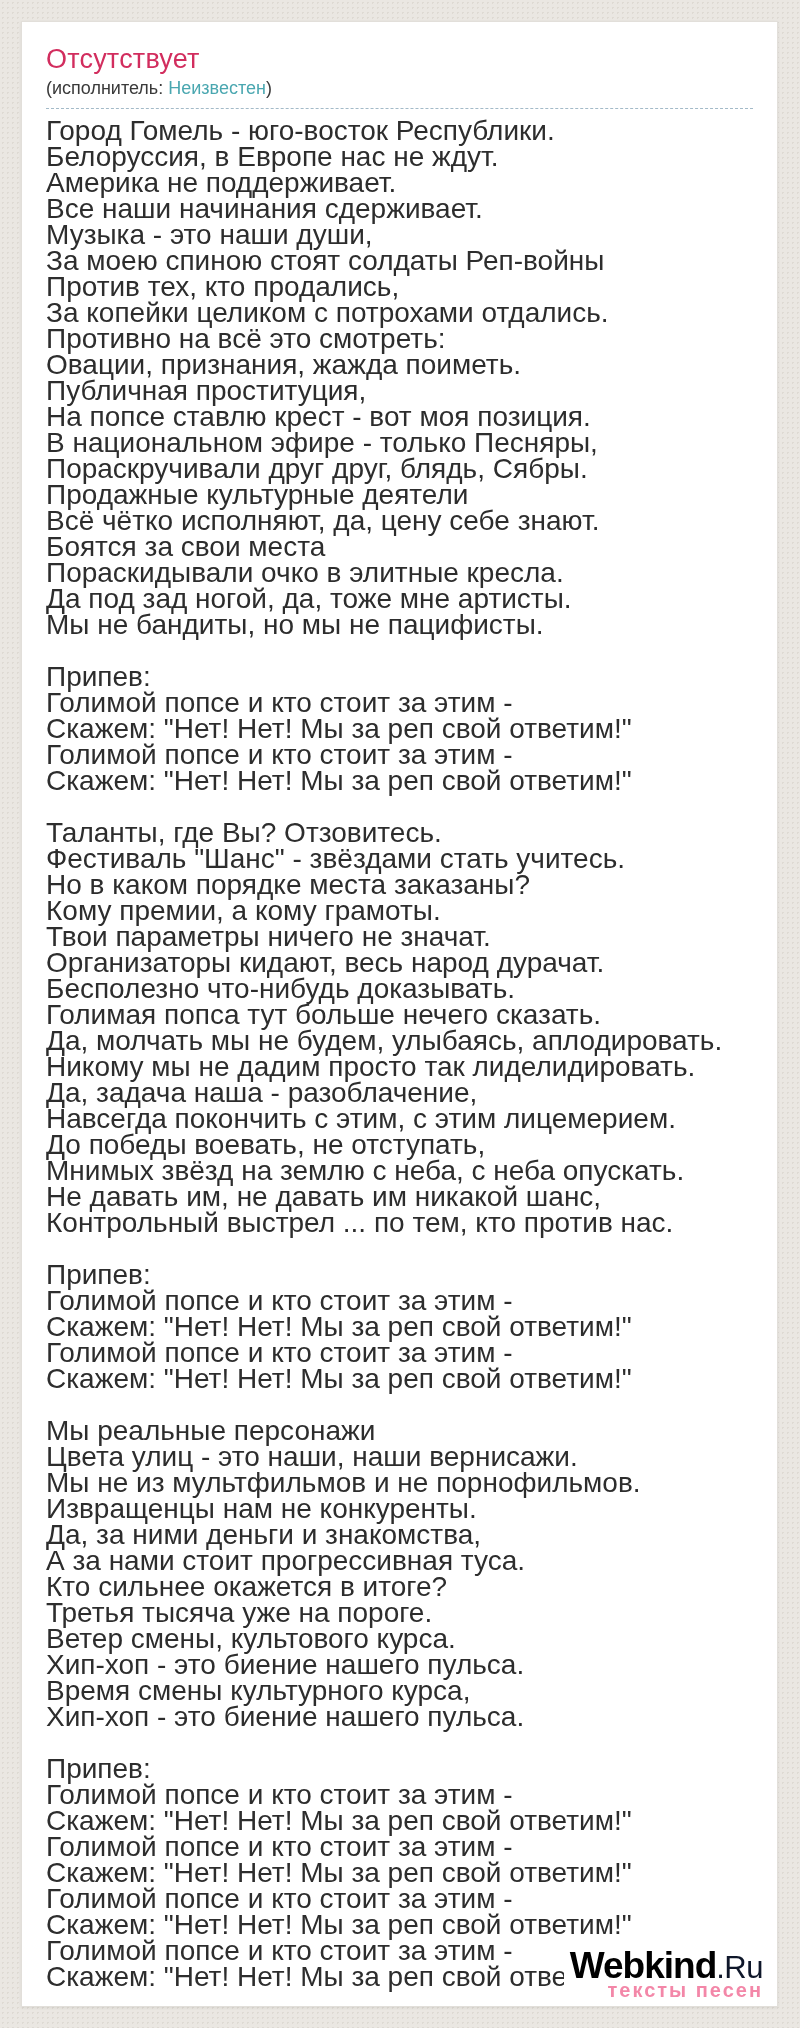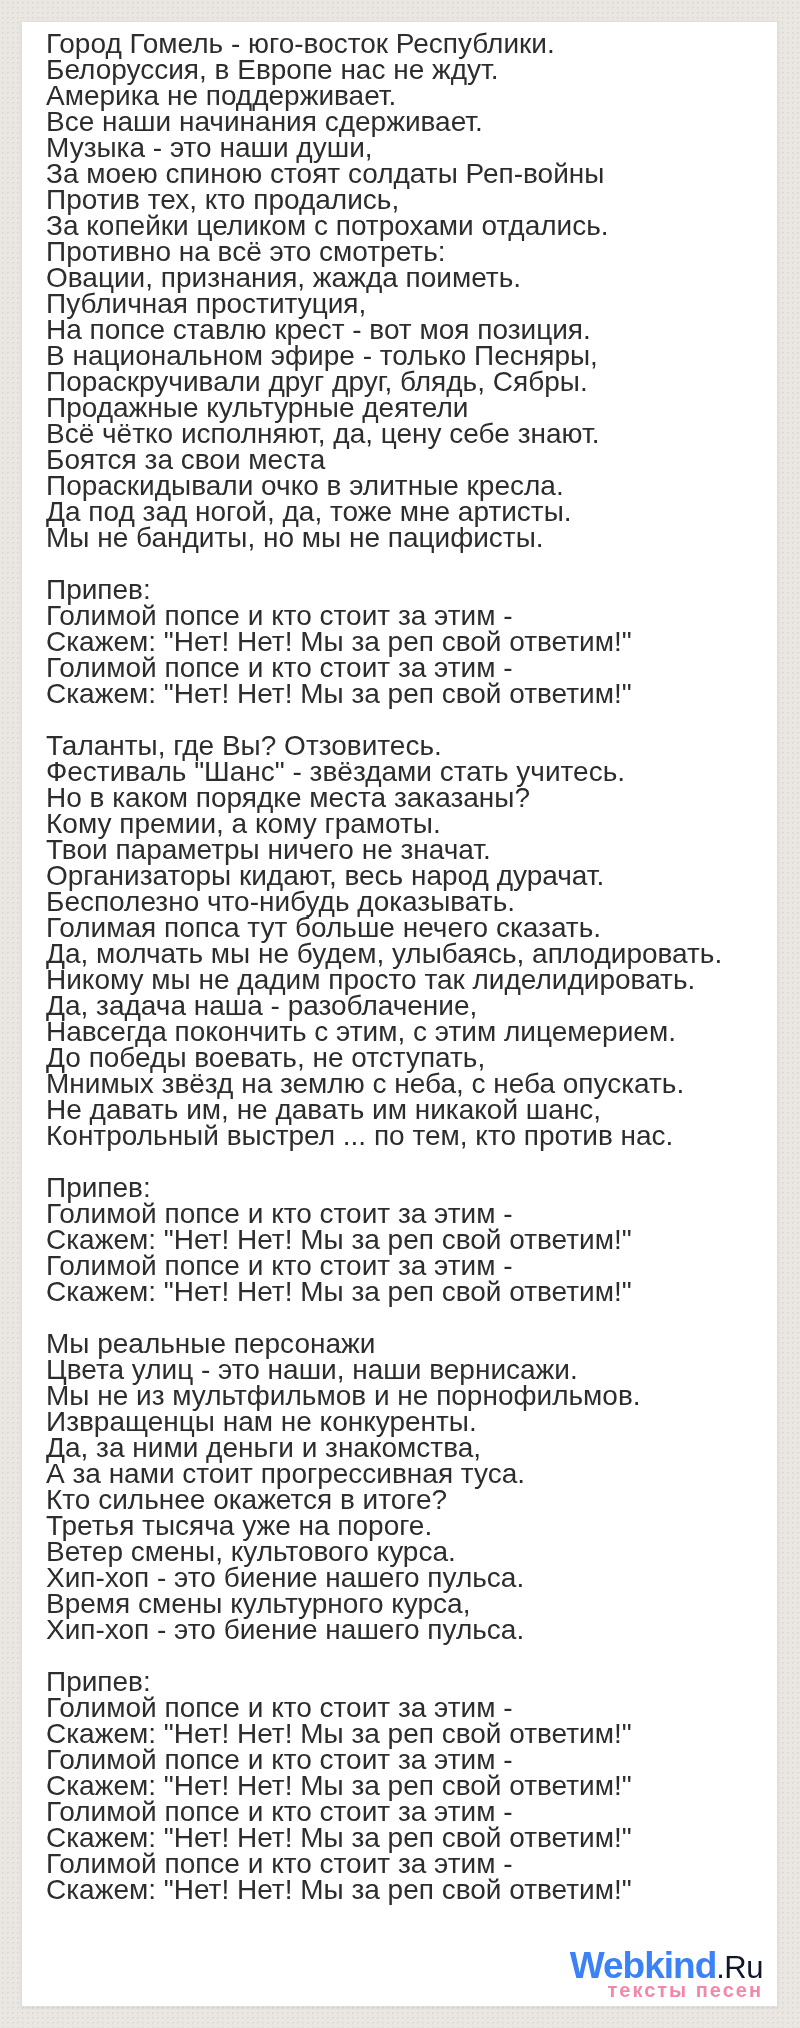--- a/index.html
+++ b/index.html
@@ -58,21 +58,21 @@
     bottom: 6px;
     text-align: right;
     line-height: 1;
     cursor: pointer;
     background: #ffffff;
     padding-left: 6px;
   }
   .logo-main {
     font-size: 37px;
     font-weight: bold;
-    color: #3b82f6;
+    color: #000000;
     letter-spacing: -1px;
   }
   .logo-suffix {
     font-size: 31px;
     font-weight: normal;
     color: #0f172a;
     letter-spacing: -0.5px;
   }
   .logo-tagline {
     margin-top: -4px;
@@ -80,21 +80,25 @@
     font-weight: bold;
     color: #f387a8;
     letter-spacing: 2px;
   }
 </style>
 </head>
 <body>
 
 <div class="card">
 
+  <h1 class="song-title">Отсутствует</h1>
 
+  <div class="artist-line">
+    <span>(исполнитель: </span><a class="artist-link">Неизвестен</a><span>)</span>
+  </div>
 
   <div class="lyrics">Город Гомель - юго-восток Республики.
 Белоруссия, в Европе нас не ждут.
 Америка не поддерживает.
 Все наши начинания сдерживает.
 Музыка - это наши души,
 За моею спиною стоят солдаты Реп-войны
 Против тех, кто продались,
 За копейки целиком с потрохами отдались.
 Противно на всё это смотреть:

